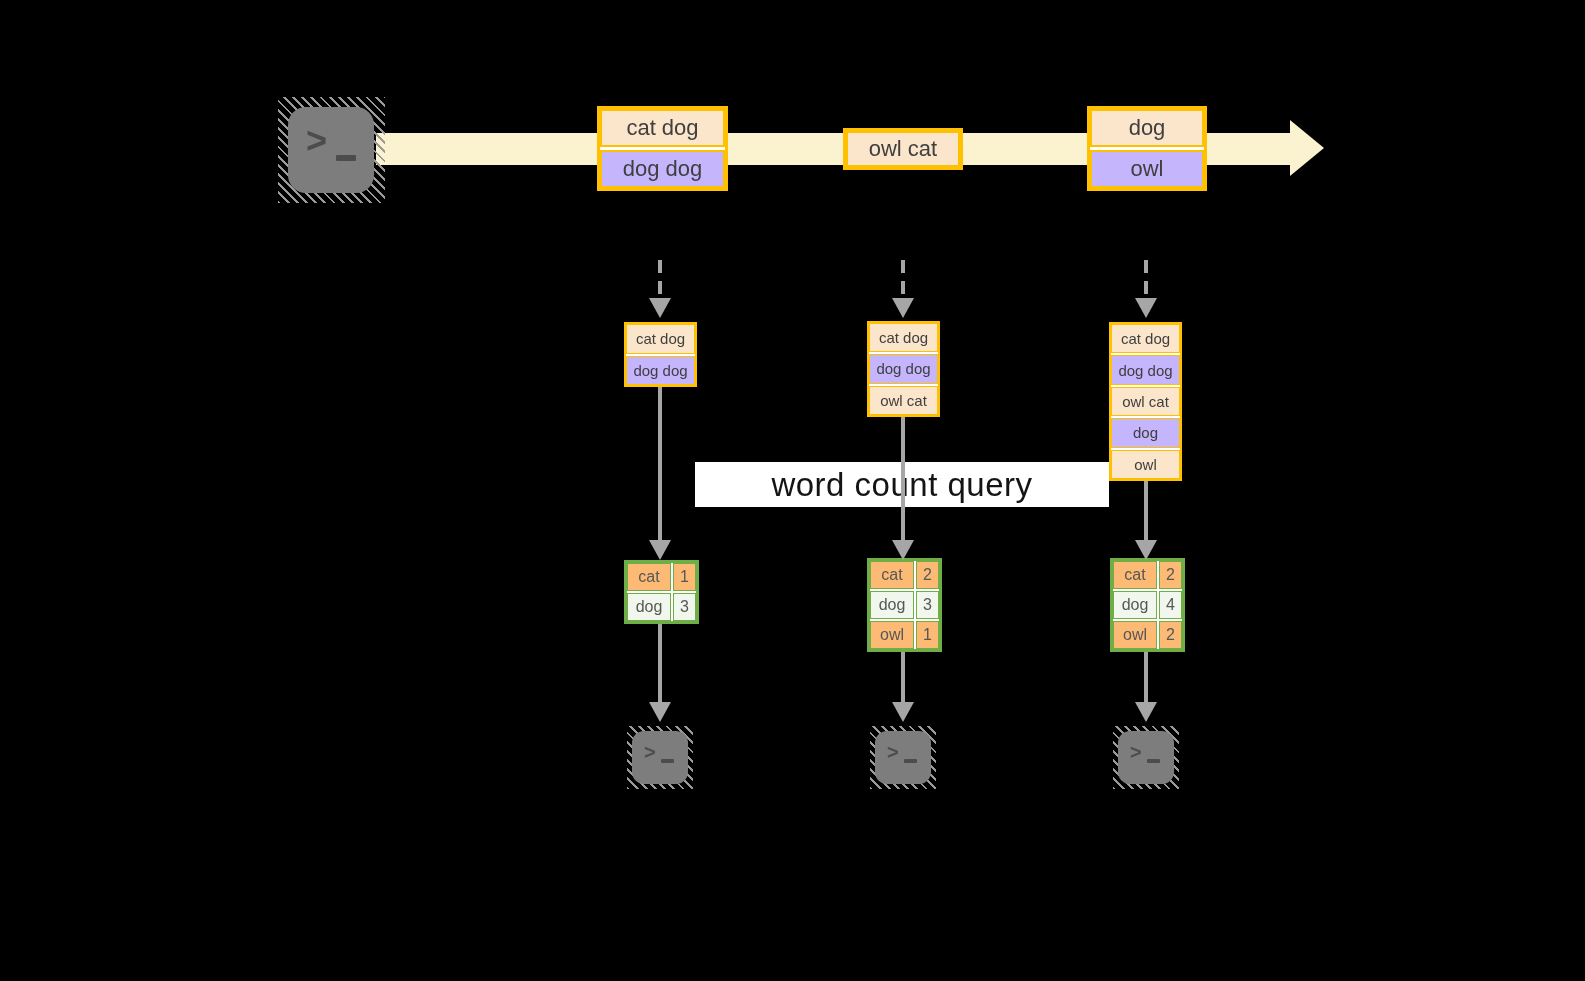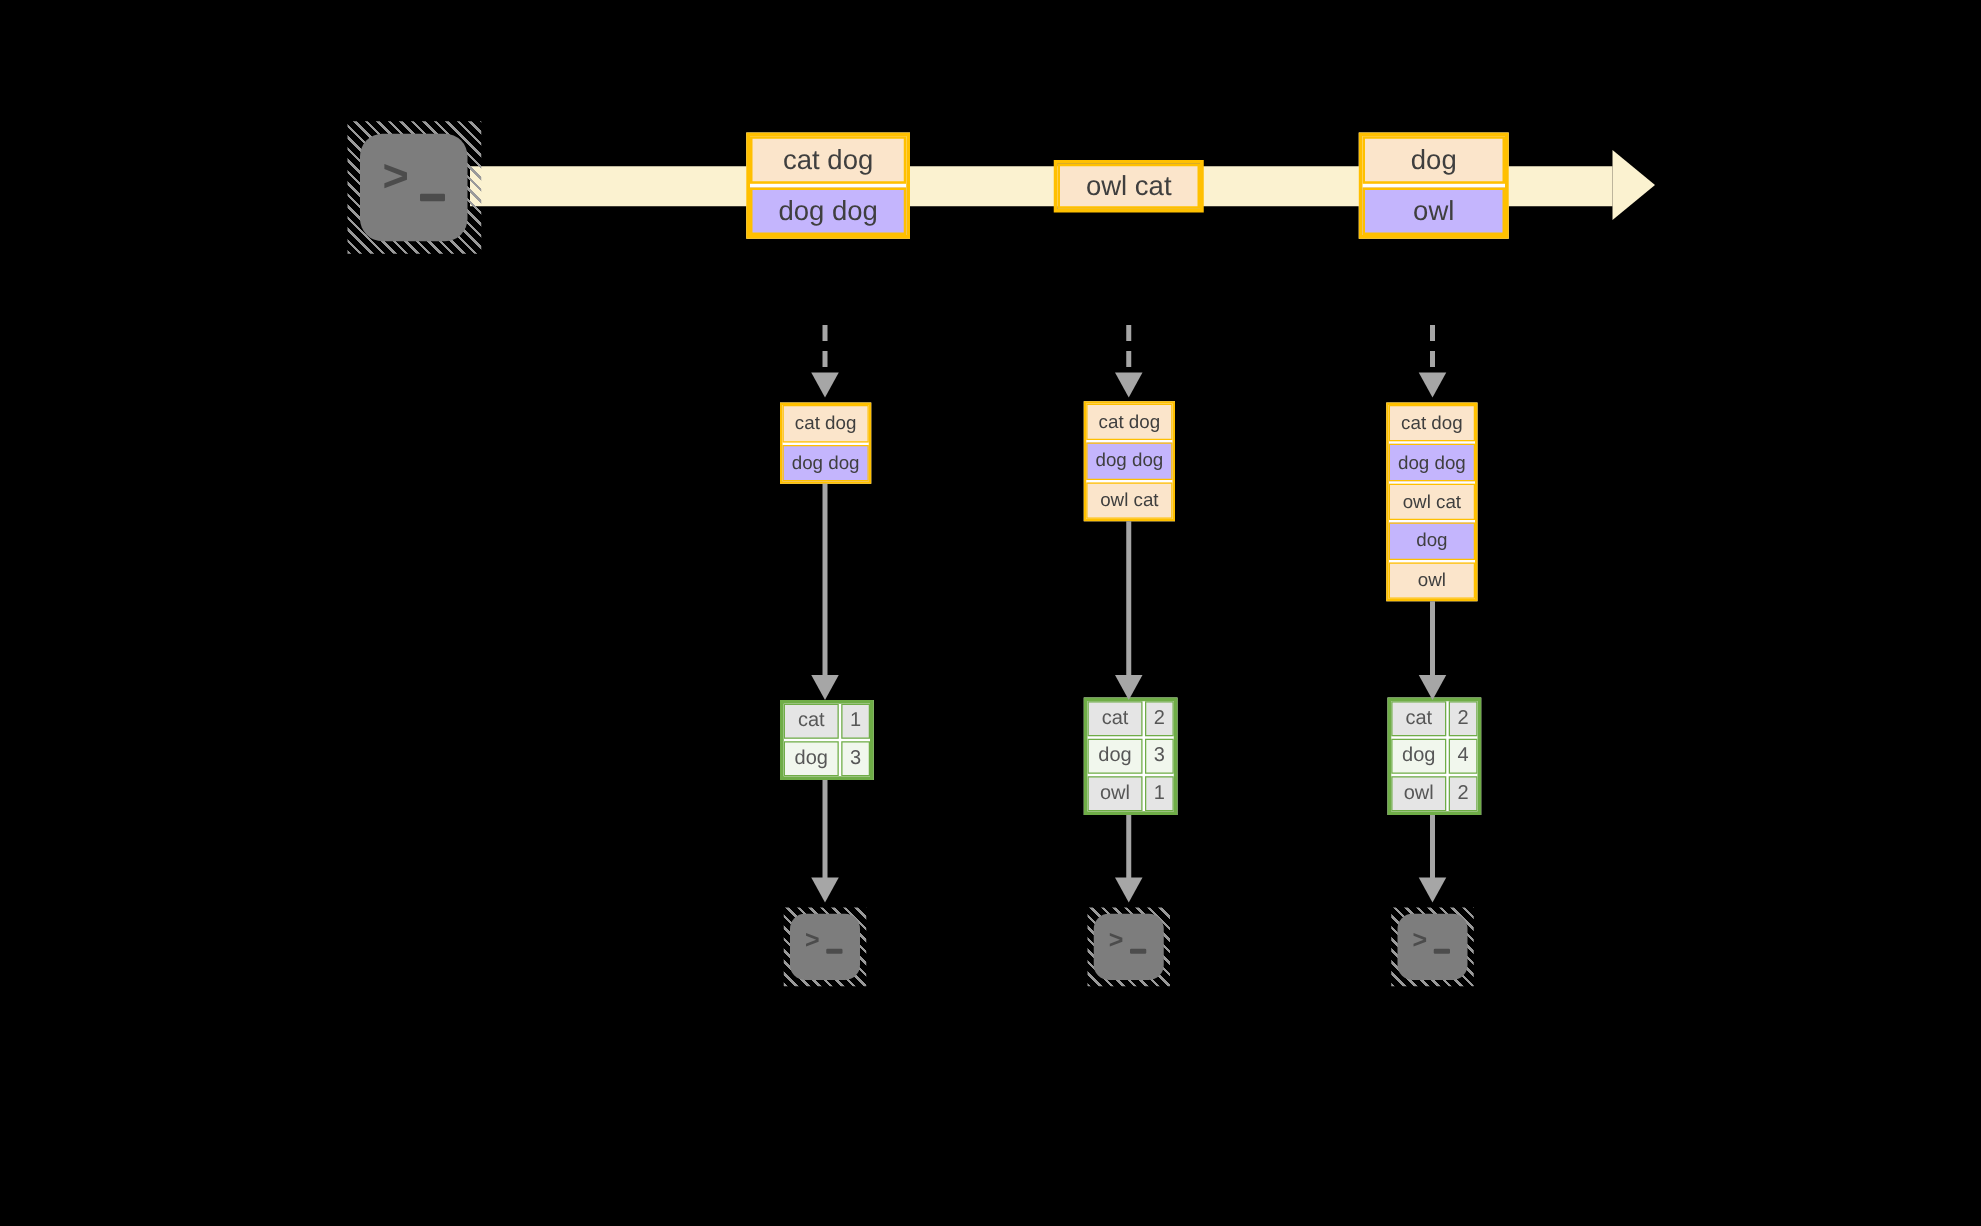--- a/index.html
+++ b/index.html
@@ -33,21 +33,21 @@
     border-left:11px solid transparent;border-right:11px solid transparent;border-top:20px solid #A6A6A6;}
   
   .banner{position:absolute;left:695px;top:462px;width:414px;height:45px;background:#fff;z-index:2;
     display:flex;align-items:center;justify-content:center;}
   .banner span{position:relative;z-index:5;font-size:33px;color:#141414;font-weight:400;letter-spacing:.5px;}
   
   .gtable{position:absolute;box-sizing:border-box;border:3px solid #6FAD47;background:#fff;
     display:grid;grid-template-columns:44px 23px;grid-auto-rows:28px;gap:2px;z-index:2;}
   .gcell{box-sizing:border-box;border:1px solid #6FAD47;display:flex;align-items:center;
     justify-content:center;font-size:16px;color:#575757;}
-  .gfill-a{background:#e5e5e5;}
+  .gfill-a{background:#fdba74;}
   .gfill-b{background:#F1F7ED;}
 </style>
 </head>
 <body>
 
 <div class="canvas">
 
   <div class="band"></div>
   <div class="bandhead"></div>
 
@@ -87,20 +87,23 @@
     <div class="orow fill-a">owl cat</div>
   </div>
   <div class="obox small" style="left:1109px;top:322px;width:73px;height:159px;">
     <div class="orow fill-a">cat dog</div>
     <div class="orow fill-b">dog dog</div>
     <div class="orow fill-a">owl cat</div>
     <div class="orow fill-b">dog</div>
     <div class="orow fill-a">owl</div>
   </div>
 
+  <div class="banner">
+    <span>word count query</span>
+  </div>
 
   <div class="vline" style="left:658px;top:387px;height:155px;"></div>
   <div class="ahead" style="left:649px;top:540px;"></div>
   <div class="vline" style="left:901px;top:417px;height:125px;"></div>
   <div class="ahead" style="left:892px;top:540px;"></div>
   <div class="vline" style="left:1144px;top:481px;height:61px;"></div>
   <div class="ahead" style="left:1135px;top:540px;"></div>
 
   <div class="gtable" style="left:624px;top:560px;">
     <div class="gcell gfill-a">cat</div>

